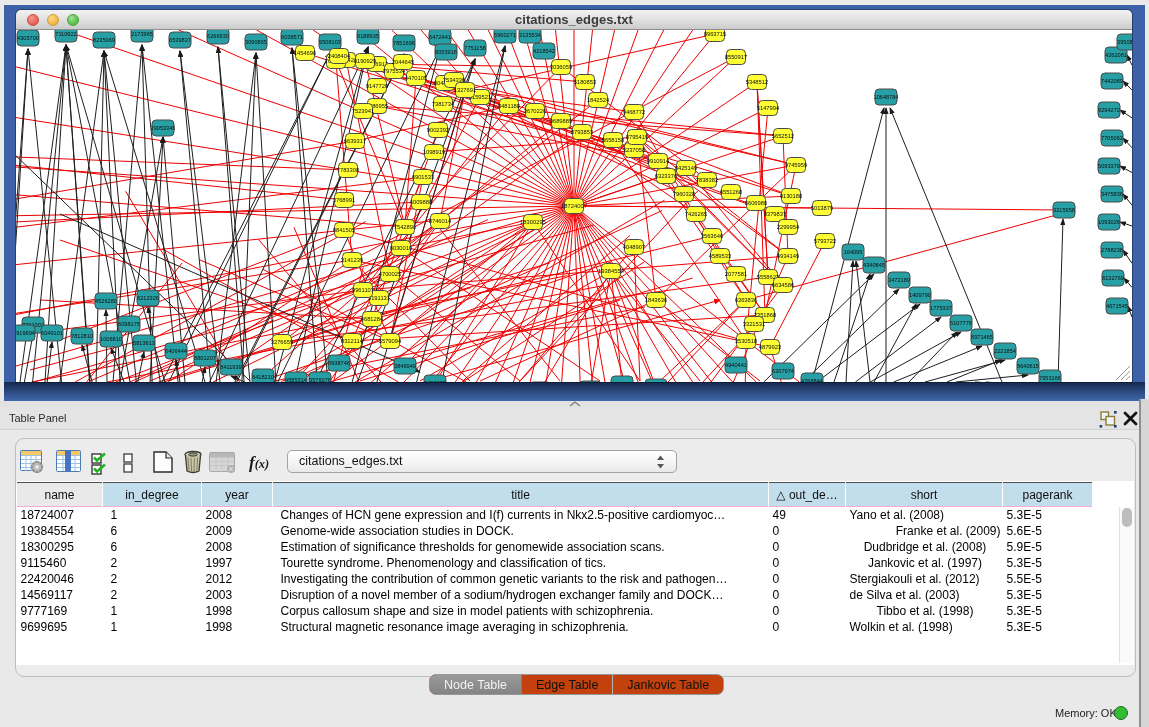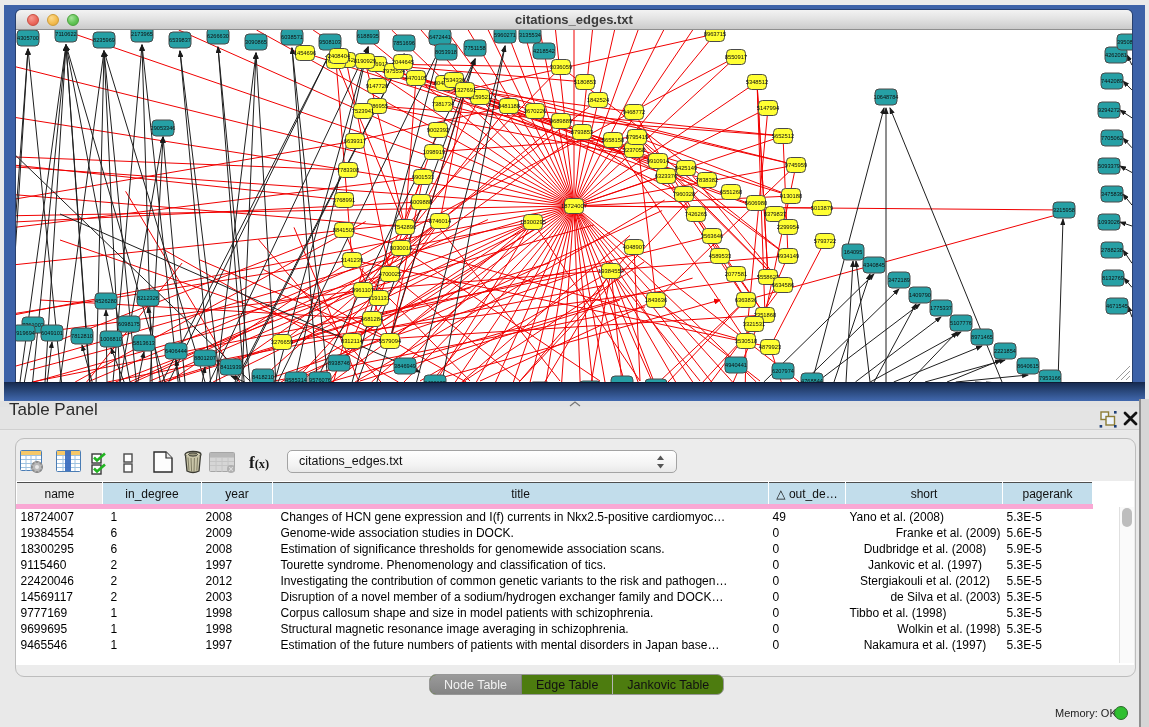--- a/index.html
+++ b/index.html
@@ -19,23 +19,23 @@
 #panel{position:absolute;left:0;top:431px;width:1139px;height:296px;background:#e9e9e9}
 #container{position:absolute;left:15px;top:438px;width:1121px;height:239px;border:1px solid #bdbdbd;border-radius:9px;background:#ececec}
 #rline{position:absolute;left:1139px;top:399px;width:2px;height:328px;background:#8f8f8f}
 #rfill{position:absolute;left:1141px;top:399px;width:8px;height:328px;background:#d6d6d6}
 #ddl{position:absolute;left:287px;top:450px;width:390px;height:23px;border:1px solid #a3a3a3;border-radius:5px;
  background:linear-gradient(to bottom,#ffffff,#f2f2f2 70%,#e8e8e8);font-size:12.5px;color:#111;line-height:21px;padding-left:11px}
 table.tp{position:absolute;left:16px;top:482px;border-collapse:collapse;table-layout:fixed;font-size:12px;color:#000;background:#fff}
 table.tp th{background:#c2ddeb;border-left:1.5px solid #fff;border-right:1.5px solid #fff;font-weight:normal;
  font-size:12px;color:#111;height:24px;overflow:hidden;white-space:nowrap}
 table.tp th.g{background:#e9e9e9}
-table.tp thead{border-top:1px solid #4e4e4e;border-bottom:5px solid #f9a8d4}
+table.tp thead{border-top:1px solid #4e4e4e;border-bottom:1px solid #f9a8d4}
 table.tp td{height:16px;padding:0 2px 0 4px;overflow:hidden;white-space:nowrap;border:0;line-height:16px}
-#tabs{position:absolute;left:429px;top:674px;height:21px;display:flex;border:1px solid #979797;border-radius:7px;overflow:hidden;background:#4d7c0f}
+#tabs{position:absolute;left:429px;top:674px;height:21px;display:flex;border:1px solid #979797;border-radius:7px;overflow:hidden;background:#c2410c}
 #tabs div{font-size:12.5px;line-height:20px;padding:0 14px;color:#111;border-right:1px solid #b5b5b5}
 #tabs div.sel{background:linear-gradient(to bottom,#9a9a9a,#848484);color:#f2f2f2;border-right:1px solid #7e7e7e}
 #tabs div:last-child{border-right:0}
 #mem{position:absolute;left:1055px;top:707px;font-size:11px;color:#222}
 #memdot{position:absolute;left:1114px;top:706px;width:14px;height:14px;border-radius:50%;background:#2fbf30;border:1.5px solid #2d662d}
 #vsb{position:absolute;left:1119px;top:507px;width:15px;height:156px;background:#fafafa;border-left:1px solid #e0e0e0}
 #vsb .th{position:absolute;left:2px;top:1px;width:10px;height:19px;border-radius:5px;background:#bdbdbd}
 </style></head><body>
 <div id="frame">
     <div class="bot"></div>
@@ -660,21 +660,21 @@
           <line x1="1116" y1="380" x2="1130" y2="366"></line>
         </g>
       </svg>
     </div>
   </div>
 <div id="splitter"></div>
 <svg class="abs" width="12" height="6" style="left:569px;top:401px">
     <path d="M1,5 L6,1 L11,5" fill="none" stroke="#777" stroke-width="1.2"></path>
   </svg>
 <div id="phead"></div>
-<div class="abs" style="left:9px;top:400px;font-size:17px;color:#2b2b2b">Table Panel</div>
+<div class="abs" style="left:9px;top:412px;font-size:11px;color:#2b2b2b">Table Panel</div>
 <svg class="abs" style="left:1099px;top:410px" width="20" height="19">
 <rect x="2" y="2" width="7.5" height="7.5" fill="#eef4fb" stroke="#8d7d35" stroke-width="1.4"></rect>
 <rect x="7" y="6.5" width="8.5" height="8.5" fill="#eef4fb" stroke="#8d7d35" stroke-width="1.4"></rect>
 <rect x="15" y="1" width="2.6" height="2.6" fill="#1d3f77"></rect>
     <rect x="0.6" y="15" width="2.6" height="2.6" fill="#1d3f77"></rect>
 <rect x="15" y="15" width="2.6" height="2.6" fill="#1d3f77"></rect>
   </svg>
 <svg class="abs" style="left:1123px;top:411px" width="15" height="15">
     <path d="M2,2 L13,13 M13,2 L2,13" stroke="#111" stroke-width="2.8" stroke-linecap="round"></path>
   </svg>
@@ -727,21 +727,21 @@
   </svg>
 <svg class="abs" style="left:209px;top:452px" width="27" height="21">
     <g opacity="0.75">
       <rect x="0.5" y="0.5" width="25" height="19" rx="1" fill="#cfcfcf" stroke="#8f8f8f"></rect>
 <rect x="1" y="1" width="24" height="4" fill="#a7a7a7"></rect>
 <path d="M1,5.5 H25 M1,9.5 H25 M1,13.5 H25 M7,5 V20 M13,5 V20 M19,5 V20" stroke="#b8b8b8" stroke-width="1" fill="none"></path>
 <circle cx="22" cy="17" r="4" fill="#9c9c9c"></circle>
 <path d="M20.2,15.2 L23.8,18.8 M23.8,15.2 L20.2,18.8" stroke="#d7d7d7" stroke-width="1.2"></path>
     </g>
   </svg>
-<div class="abs" style="left:249px;top:453px;font-family:'Liberation Serif',serif;font-weight:bold;font-size:17px;color:#1a1a1a">f<span style="font-size:12.5px">(x)</span></div>
+<div class="abs" style="left:249px;top:453px;font-family:'Liberation Serif',serif;font-style:italic;font-weight:bold;font-size:17px;color:#1a1a1a">f<span style="font-size:12.5px">(x)</span></div>
 <div id="ddl">citations_edges.txt<svg width="9" height="14" style="position:absolute;right:11px;top:4px">
       <path d="M4.5,0.5 L8,5 L1,5 z" fill="#555"></path>
       <path d="M4.5,13.5 L8,9 L1,9 z" fill="#555"></path>
     </svg></div>
 <div class="abs" style="left:16px;top:481px;width:1118px;height:184px;background:#fff"></div>
 <table class="tp">
     <colgroup>
       <col style="width:86px">
       <col style="width:99px">
       <col style="width:71px">
@@ -797,57 +797,48 @@
         <td>0</td>
         <td style="text-align:center">Jankovic et al. (1997)</td>
         <td>5.3E-5</td>
       </tr>
       <tr>
         <td>22420046</td>
         <td style="padding-left:8px">2</td>
         <td>2012</td>
         <td style="padding-left:8px">Investigating the contribution of common genetic variants to the risk and pathogen…</td>
         <td>0</td>
-        <td style="text-align:center">Stergiakouli et al. (2012)</td>
+        <td style="">Stergiakouli et al. (2012)</td>
         <td>5.5E-5</td>
       </tr>
       <tr>
         <td>14569117</td>
         <td style="padding-left:8px">2</td>
         <td>2003</td>
         <td style="padding-left:8px">Disruption of a novel member of a sodium/hydrogen exchanger family and DOCK…</td>
         <td>0</td>
-        <td style="text-align:right">de Silva et al. (2003)</td>
+        <td style="text-align:left">de Silva et al. (2003)</td>
         <td>5.3E-5</td>
       </tr>
       <tr>
         <td>9777169</td>
         <td style="padding-left:8px">1</td>
         <td>1998</td>
         <td style="padding-left:8px">Corpus callosum shape and size in model patients with schizophrenia.</td>
         <td>0</td>
-        <td style="text-align:left">Tibbo et al. (1998)</td>
+        <td style="text-align:center">Tibbo et al. (1998)</td>
         <td>5.3E-5</td>
       </tr>
       <tr>
         <td>9699695</td>
         <td style="padding-left:8px">1</td>
         <td>1998</td>
         <td style="padding-left:8px">Structural magnetic resonance image averaging in schizophrenia.</td>
         <td>0</td>
-        <td style="text-align:right">Wolkin et al. (1998)</td>
-        <td>5.3E-5</td>
-      </tr>
-      <tr>
-        <td>9465546</td>
-        <td style="padding-left:8px">1</td>
-        <td>1997</td>
-        <td style="padding-left:8px">Estimation of the future numbers of patients with mental disorders in Japan base…</td>
-        <td>0</td>
-        <td style="text-align:center">Nakamura et al. (1997)</td>
+        <td style="text-align:left">Wolkin et al. (1998)</td>
         <td>5.3E-5</td>
       </tr>
     </tbody>
   </table>
 <div id="vsb">
     <div class="th"></div>
   </div>
 <div id="tabs">
     <div class="sel">Node Table</div>
     <div>Edge Table</div>

